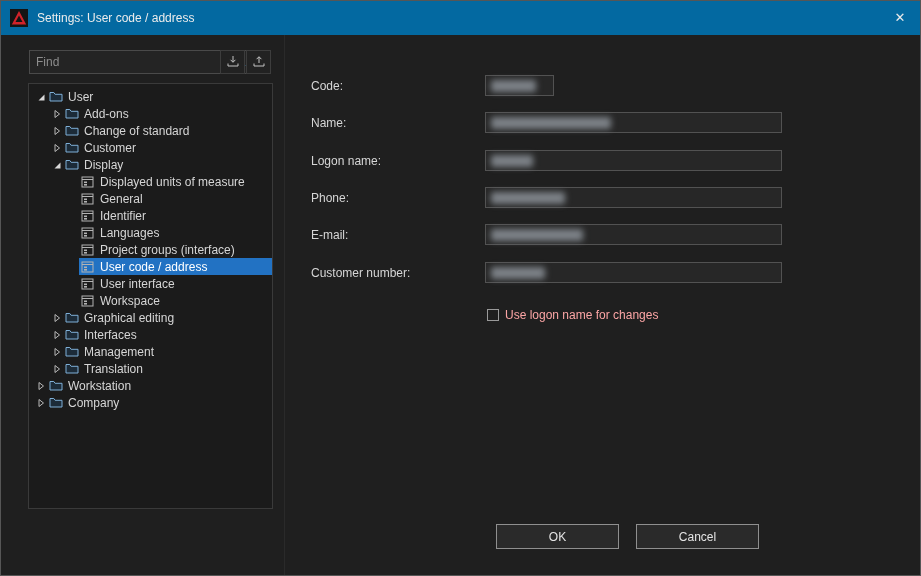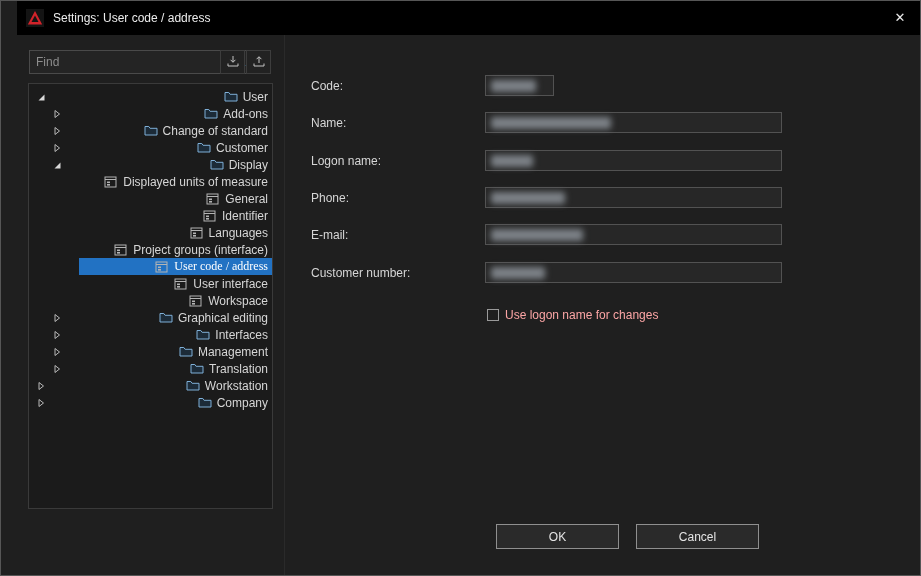--- a/index.html
+++ b/index.html
@@ -1,39 +1,39 @@
 <!DOCTYPE html>
 <html><head>
 <meta charset="utf-8">
 <style>
   html,body{margin:0;padding:0;background:#0b0b0b;}
   .window{position:relative;width:921px;height:576px;background:#1f1f1f;border:1px solid #565656;
           box-sizing:border-box;overflow:hidden;color:#d6d6d6;
           font-family:"Liberation Sans",sans-serif;font-size:12px;}
   
-  .titlebar{position:absolute;top:0;left:16px;right:0;height:34px;background:#000000;display:flex;align-items:center;}
+  .titlebar{position:absolute;top:0;left:0;right:0;height:34px;background:#0369a1;display:flex;align-items:center;}
   .logo{margin-left:9px;width:18px;height:18px;flex:0 0 18px;}
   .title{margin-left:9px;color:#ececec;}
   .close-btn{position:absolute;right:0;top:0;width:40px;height:33px;background:transparent;border:none;
              color:#eaeaea;font-size:13px;display:flex;align-items:center;justify-content:center;cursor:pointer;
              font-family:"Liberation Sans",sans-serif;}
   
   .search-box{position:absolute;left:28px;top:49px;width:224px;height:24px;display:flex;
               border:1px solid #4a4a4a;background:#242424;box-sizing:border-box;}
   .search-box input{flex:1;min-width:0;background:transparent;border:none;outline:none;color:#cfcfcf;
               font:12px "Liberation Sans",sans-serif;padding:0 6px;}
   .search-box input::placeholder{color:#8d8d8d;}
   .search-btn{width:24px;border:none;background:#242424;display:flex;align-items:center;justify-content:center;cursor:pointer;padding:0;}
   .tool-btn{position:absolute;top:49px;width:25px;height:24px;background:#222;border:1px solid #3d3d3d;
             display:flex;align-items:center;justify-content:center;cursor:pointer;box-sizing:border-box;padding:0;}
   .tree{position:absolute;left:27px;top:82px;width:245px;height:426px;border:1px solid #3a3a3a;
         background:#1b1b1b;box-sizing:border-box;padding-top:4px;overflow:hidden;}
   .tree-row{display:flex;align-items:center;height:17px;white-space:nowrap;cursor:default;}
   .expander{width:12px;height:12px;flex:0 0 12px;display:flex;align-items:center;justify-content:center;}
-  .row-main{display:flex;align-items:center;flex:1;height:17px;padding:0 4px 0 2px;gap:5px;min-width:0;justify-content:flex-end;}
+  .row-main{display:flex;align-items:center;flex:1;height:17px;padding:0 4px 0 2px;gap:5px;min-width:0;}
   .row-main.selected{background:#2272c3;color:#ffffff;}
   .tree-icon{display:flex;align-items:center;flex:0 0 14px;}
   .vsep{position:absolute;left:283px;top:34px;bottom:0;width:1px;background:#2a2a2a;}
   
   .field-label{position:absolute;left:310px;color:#d6d6d6;}
   .field-input{position:absolute;left:484px;height:21px;background:#272727;border:1px solid #525252;box-sizing:border-box;}
   .blob{margin:4px 0 0 5px;height:12px;background:#7c8187;filter:blur(3px);border-radius:2px;}
   .checkbox{position:absolute;left:486px;top:308px;width:12px;height:12px;background:#1f1f1f;
             border:1px solid #9a9a9a;box-sizing:border-box;cursor:pointer;}
   .checkbox-label{position:absolute;left:504px;top:307px;color:#fca5a5;}
@@ -229,21 +229,21 @@
             <svg width="13" height="12" viewBox="0 0 13 12">
               <rect x="1" y="1" width="11" height="10" fill="none" stroke="#b4b4b4"></rect>
               <line x1="1" y1="3.5" x2="12" y2="3.5" stroke="#b4b4b4"></line>
               <rect x="3" y="5.5" width="3" height="1.6" fill="#b4b4b4"></rect>
               <rect x="3" y="8" width="3" height="1.6" fill="#b4b4b4"></rect>
             </svg>
           </span>
           <span>Project groups (interface)</span>
         </span>
       </div>
-      <div class="tree-row" style="padding-left: 38px; font-family: Liberation Serif, serif;">
+      <div class="tree-row" style="padding-left: 38px;">
         <span class="expander"></span>
         <span class="row-main selected">
           <span class="tree-icon">
             <svg width="13" height="12" viewBox="0 0 13 12">
               <rect x="1" y="1" width="11" height="10" fill="none" stroke="#b4b4b4"></rect>
               <line x1="1" y1="3.5" x2="12" y2="3.5" stroke="#b4b4b4"></line>
               <rect x="3" y="5.5" width="3" height="1.6" fill="#b4b4b4"></rect>
               <rect x="3" y="8" width="3" height="1.6" fill="#b4b4b4"></rect>
             </svg>
           </span>

